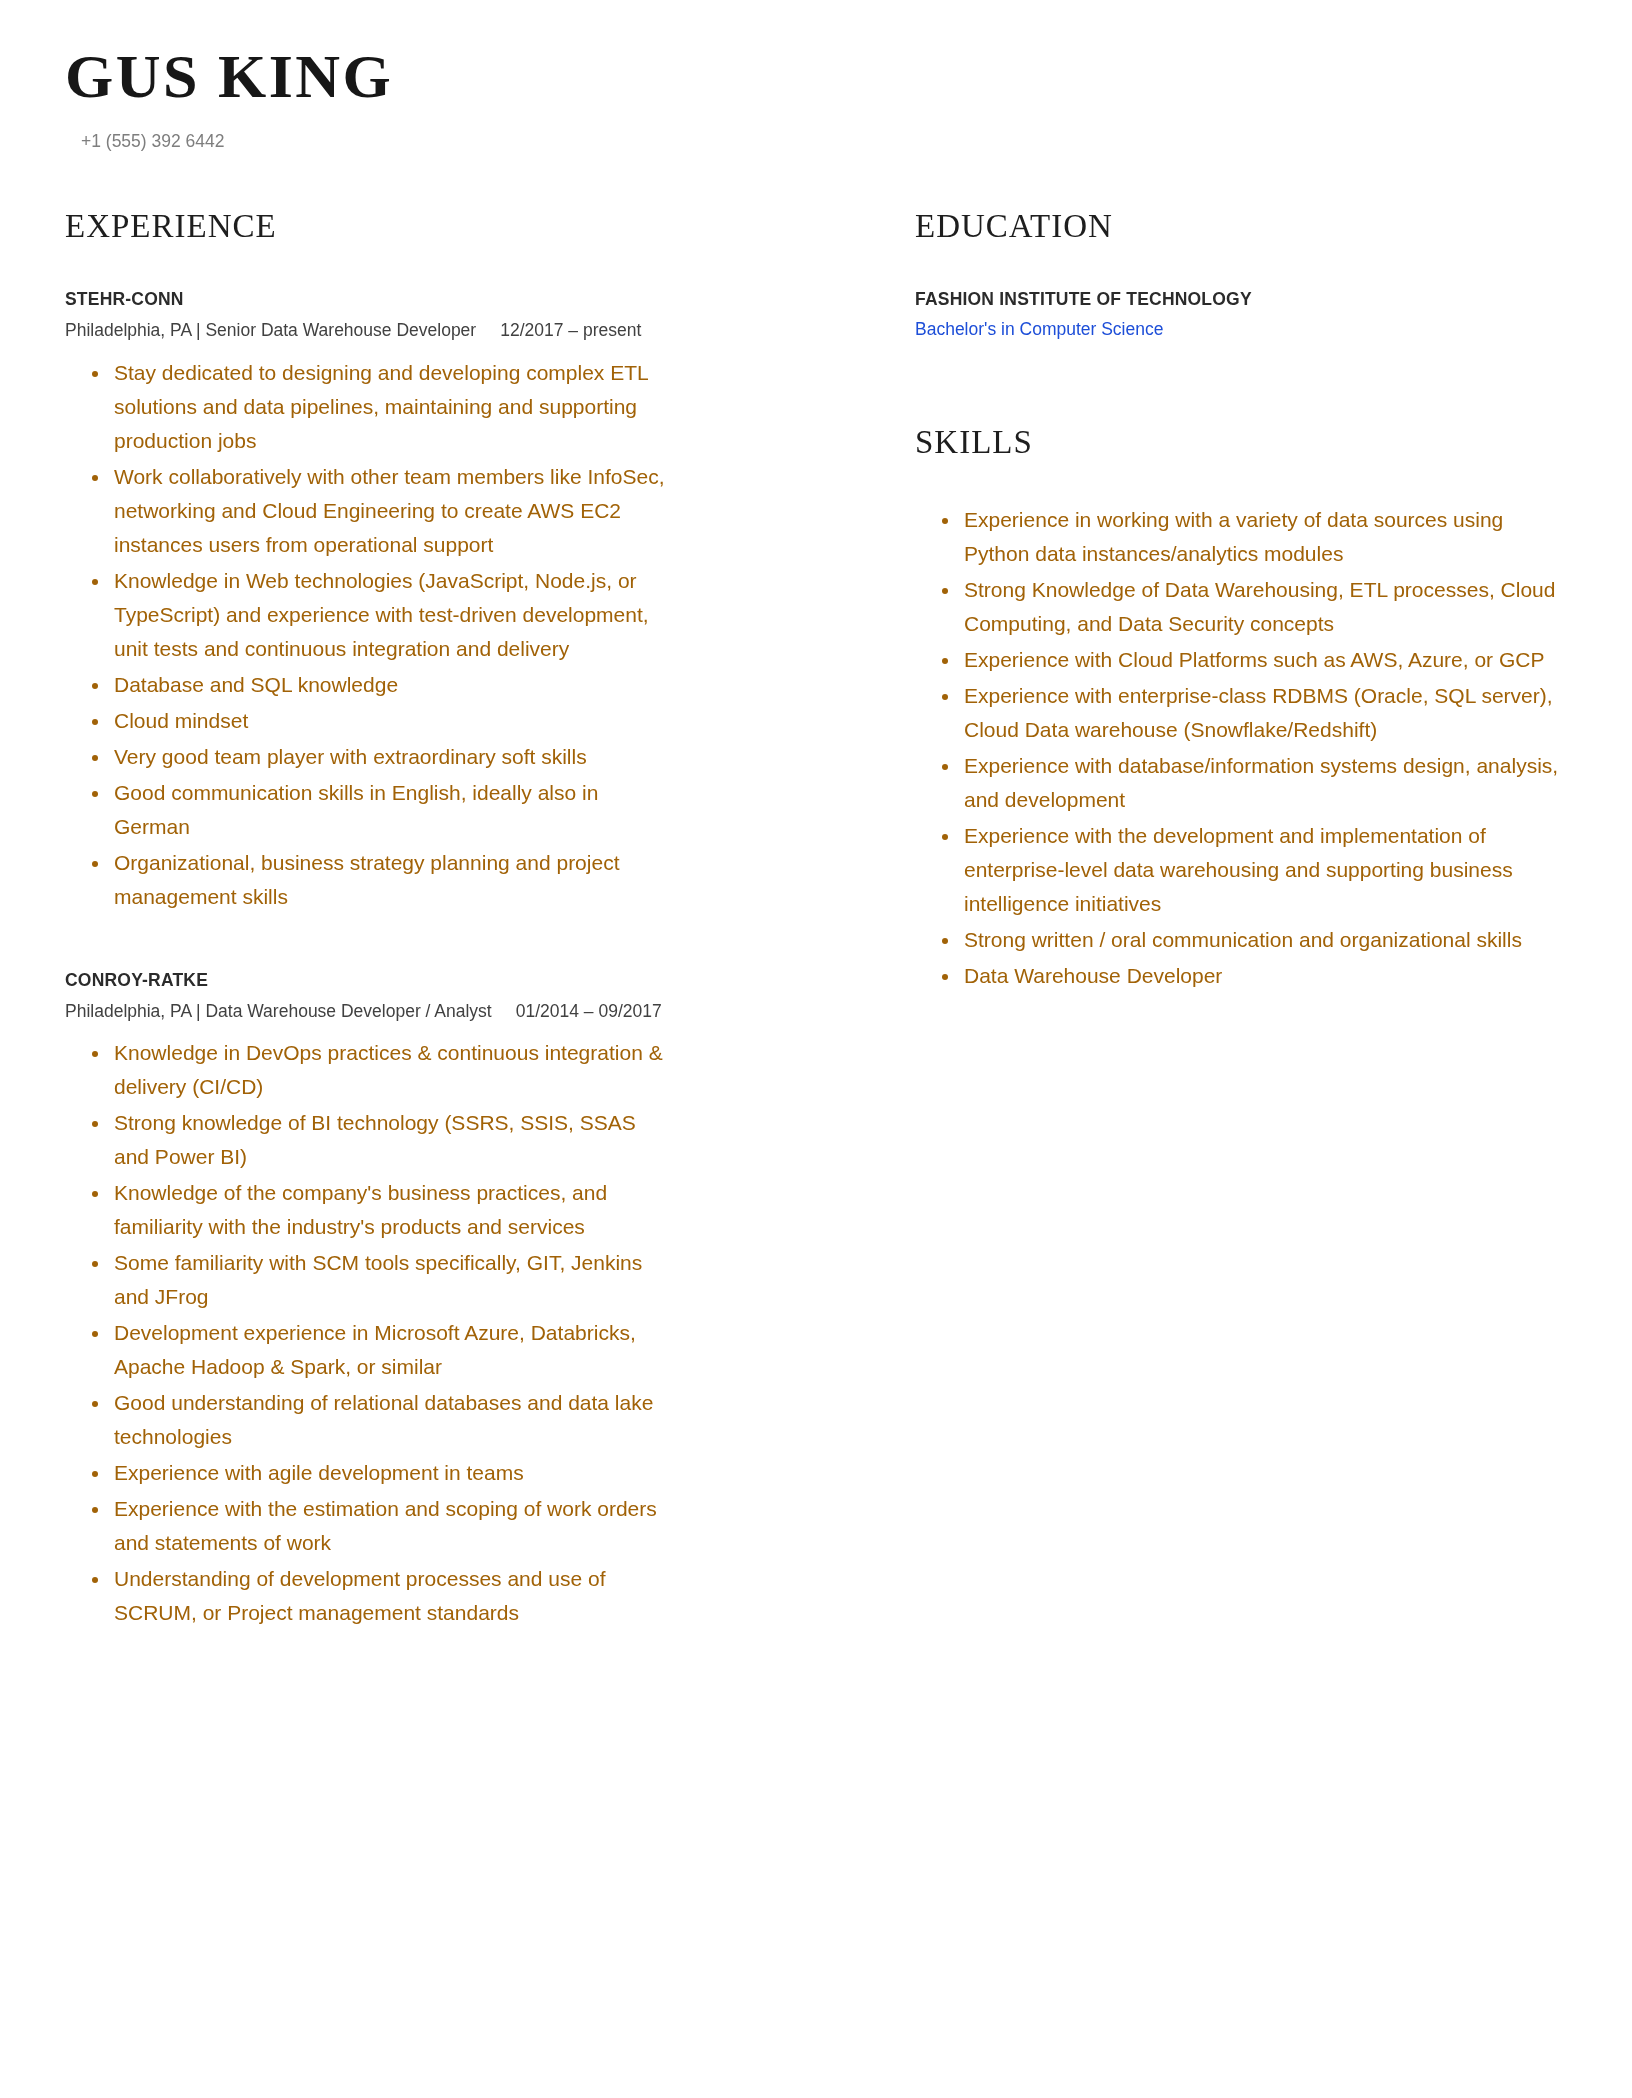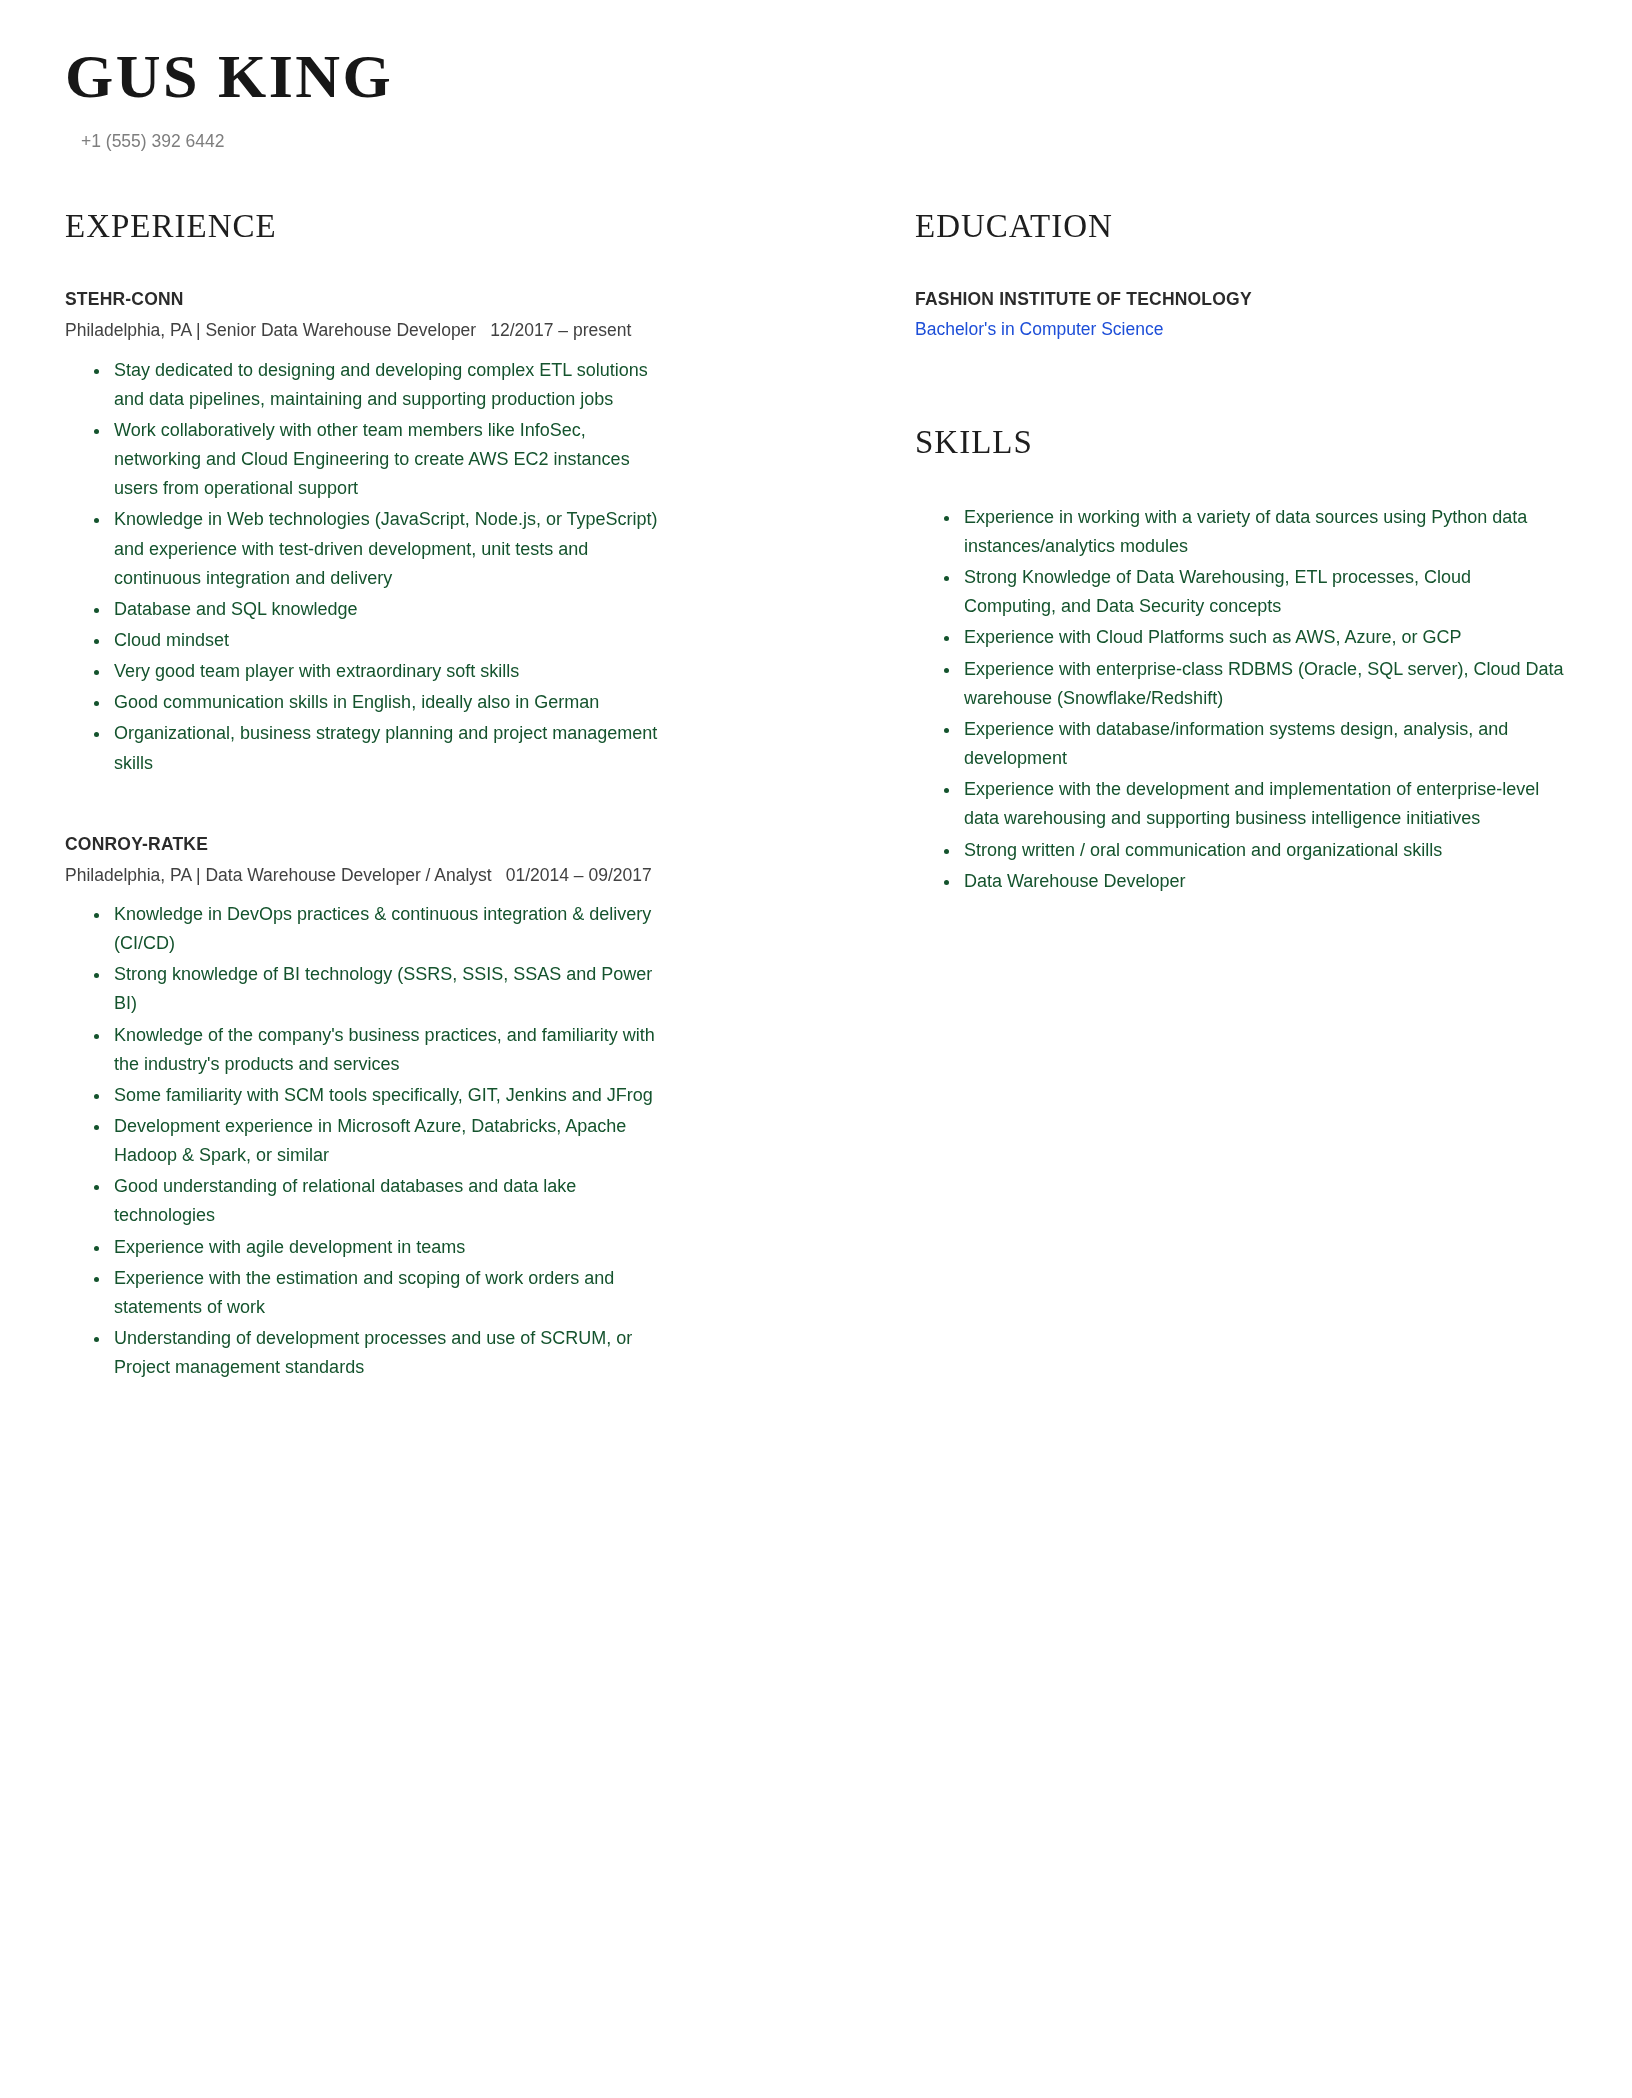--- a/index.html
+++ b/index.html
@@ -54,28 +54,28 @@
     font-weight: 700;
     color: #2b2b2b;
     letter-spacing: 0.2px;
   }
   .job-meta {
     font-size: 17.5px;
     color: #414141;
     margin-top: 7px;
     line-height: 1.55;
   }
-  .job-dates { margin-left: 14px; }
+  .job-dates { margin-left: 24px; }
 
   ul.bullets {
     list-style: disc;
     padding-left: 46px;
     margin-top: 11px;
-    font-size: 18px;
-    color: #14532d;
+    font-size: 21px;
+    color: #a16207;
     line-height: 1.62;
   }
   ul.bullets li { padding-left: 3px; margin-top: 2px; }
 
   
   .edu-block { margin-top: 45px; }
   .school-name {
     font-size: 17.5px;
     font-weight: 700;
     color: #2b2b2b;

